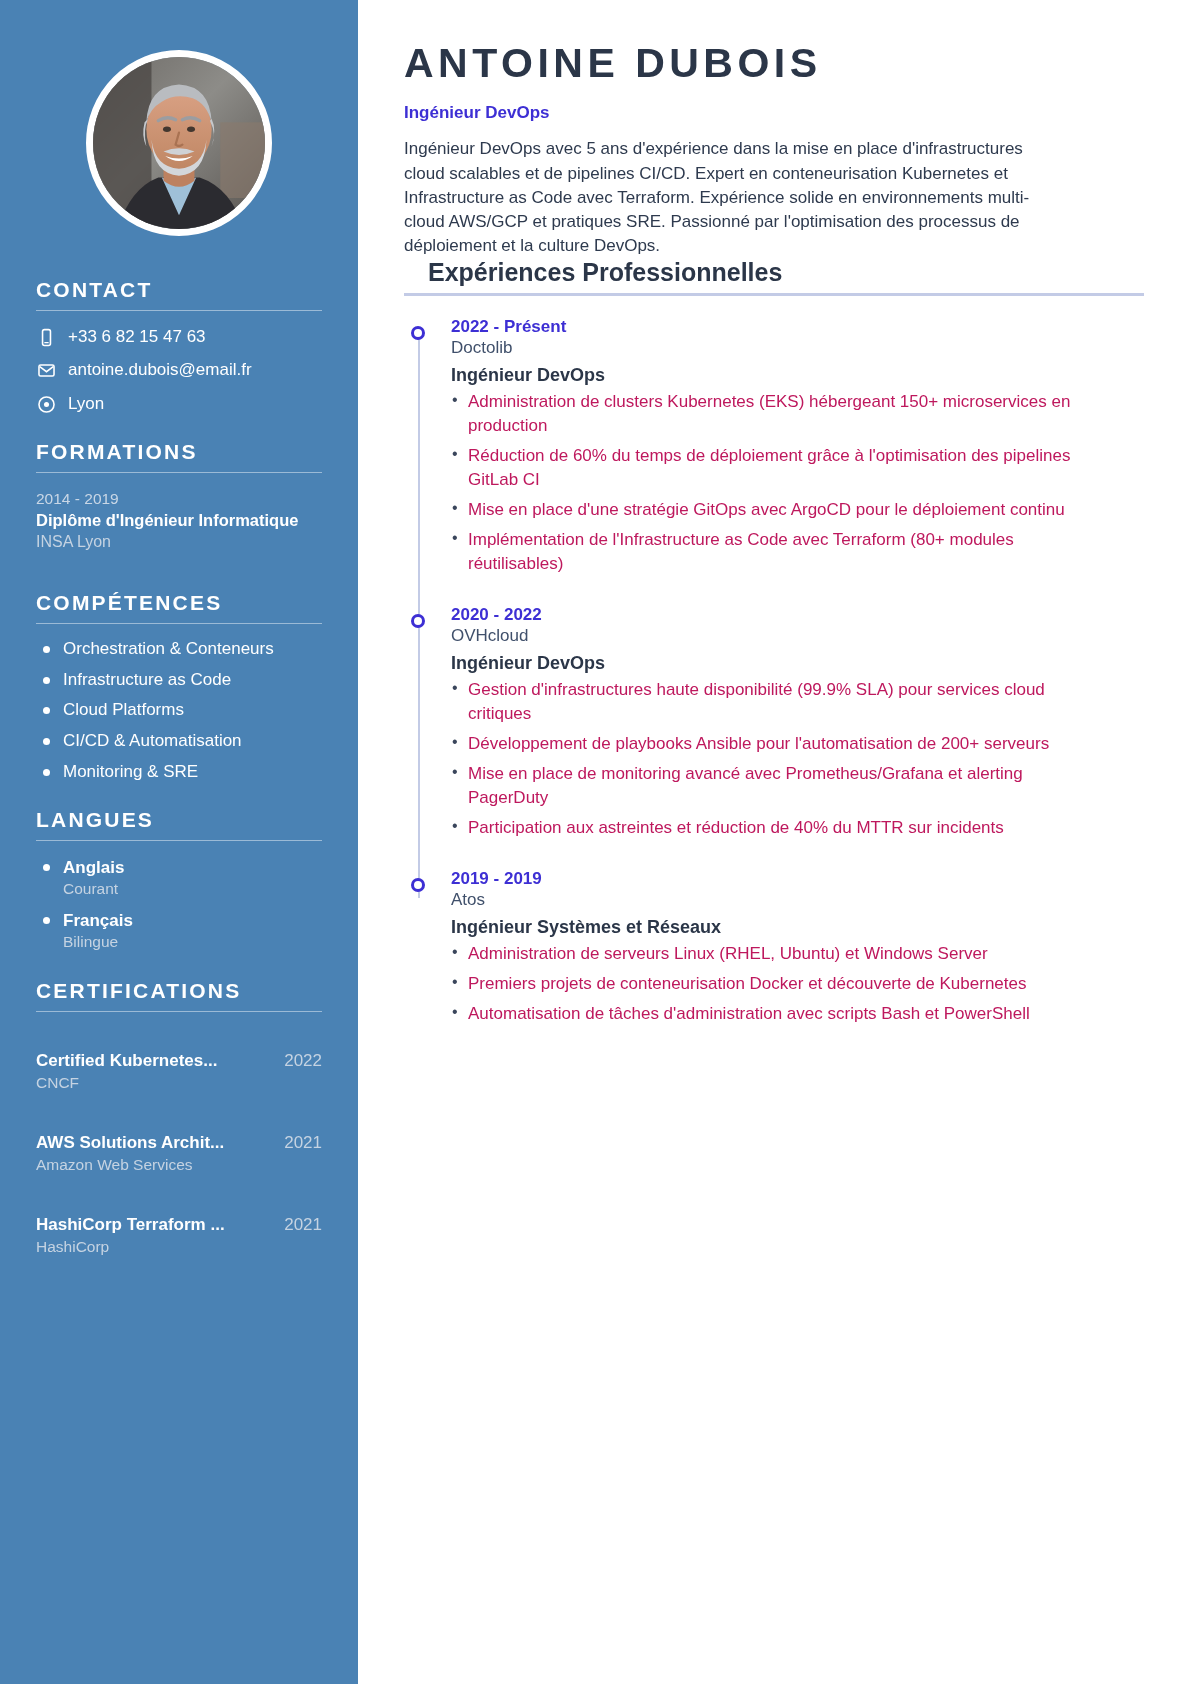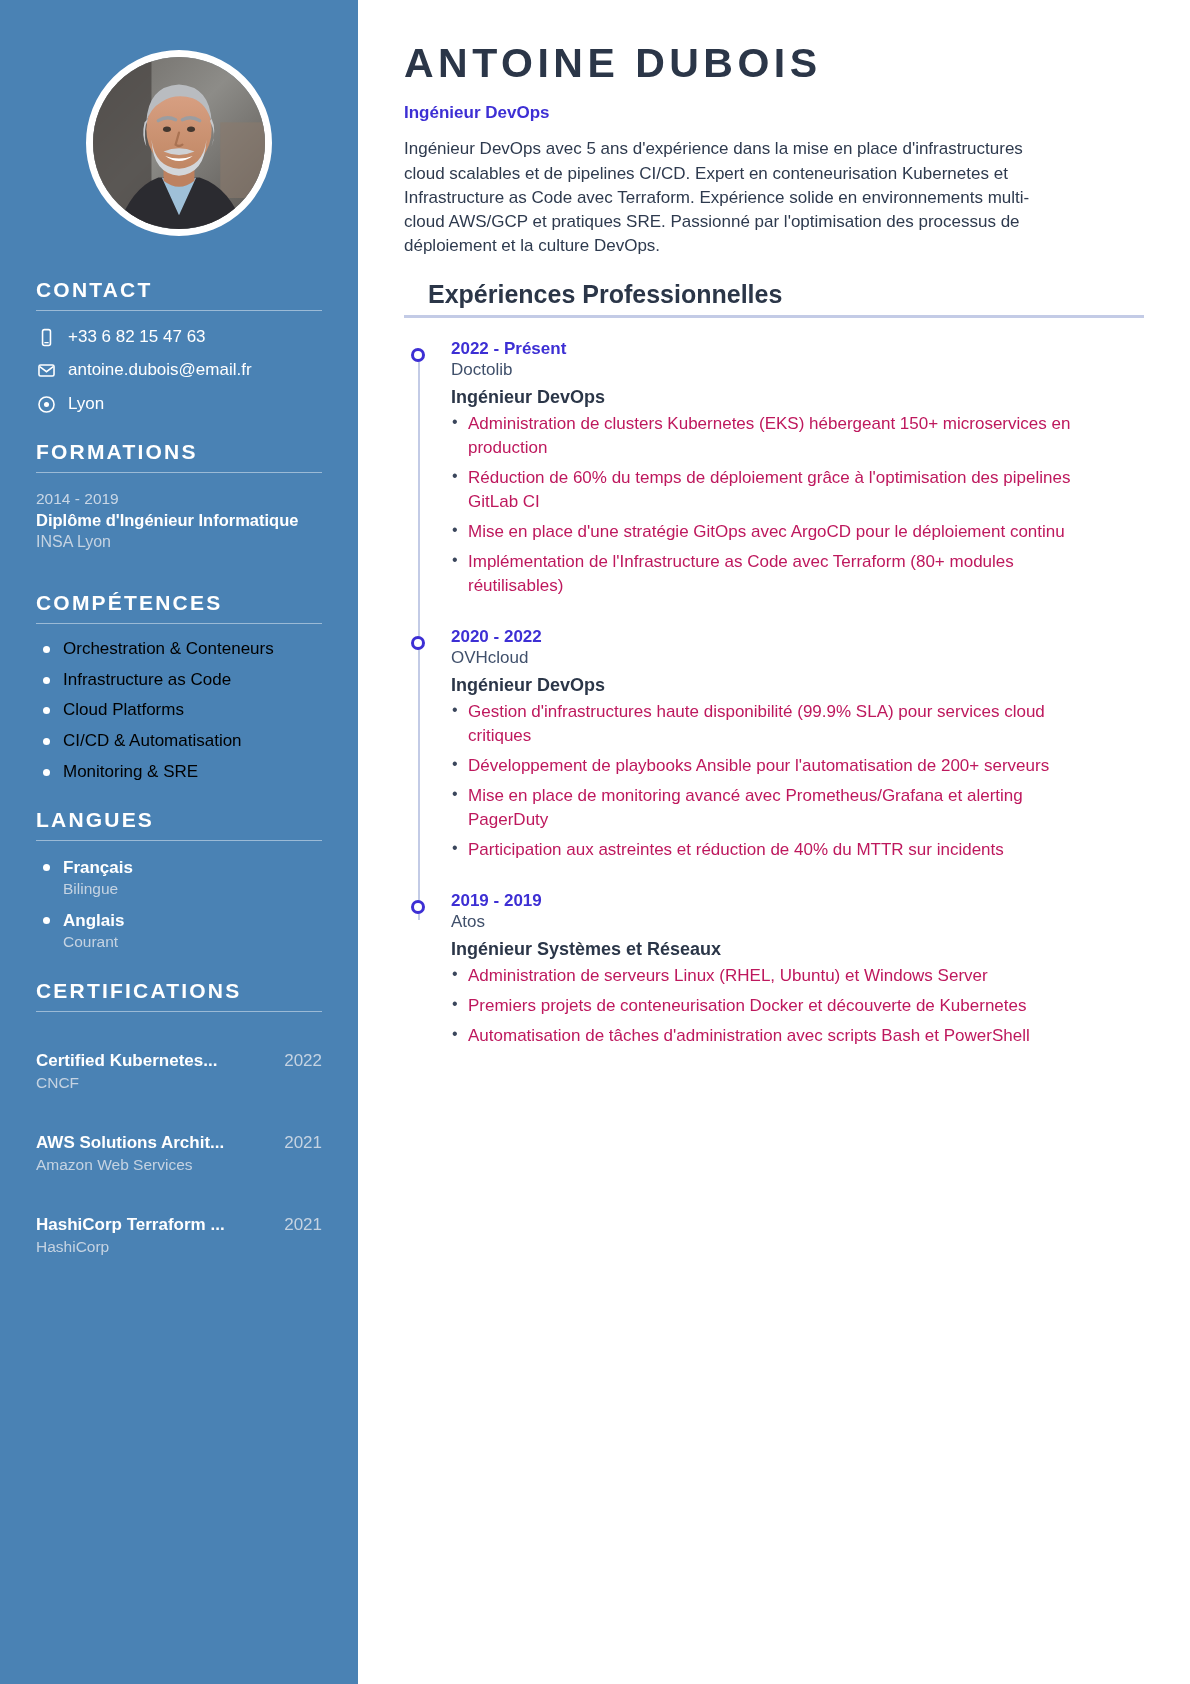--- a/index.html
+++ b/index.html
@@ -94,21 +94,21 @@
     line-height: 1.35;
   }
 
   .skill-list { list-style: none; margin-top: 4px; }
   .skill-list li {
     position: relative;
     padding-left: 27px;
     font-size: 17px;
     line-height: 1.1;
     margin-bottom: 12px;
-    color: #000000;
+    color: #ffffff;
   }
   .skill-list li::before {
     content: "";
     position: absolute;
     left: 7px; top: 6px;
     width: 7px; height: 7px;
     border-radius: 50%;
     background: #ffffff;
   }
 
@@ -186,21 +186,20 @@
     font-size: 17px;
     font-weight: bold;
     color: #3d2fd4;
     margin-bottom: 14px;
     line-height: 1.2;
   }
   .summary {
     font-size: 17px;
     line-height: 1.42;
     color: #2e3a4e;
-    margin-bottom: 22px;
     max-width: 655px;
   }
   .sec-title {
     font-size: 25px;
     font-weight: bold;
     color: #2b3648;
     line-height: 1.15;
     margin-bottom: 6px;
     margin-left: 24px;
   }
@@ -384,26 +383,26 @@
         <li>CI/CD &amp; Automatisation</li>
         <li>Monitoring &amp; SRE</li>
       </ul>
     </section>
 
     <section class="side-block" style="margin-top:22px">
       <div class="side-h">LANGUES</div>
       <div class="side-rule"></div>
       <ul class="lang-list">
         <li>
+          <div class="lang-name">Anglais</div>
+          <div class="lang-level">Courant</div>
+        </li>
+        <li>
           <div class="lang-name">Français</div>
           <div class="lang-level">Bilingue</div>
-        </li>
-        <li>
-          <div class="lang-name">Anglais</div>
-          <div class="lang-level">Courant</div>
         </li>
       </ul>
     </section>
 
     <section class="side-block" style="margin-top:22px">
       <div class="side-h">CERTIFICATIONS</div>
       <div class="side-rule" style="margin-bottom:12px"></div>
 
       <div class="cert-item">
         <div class="cert-top">

